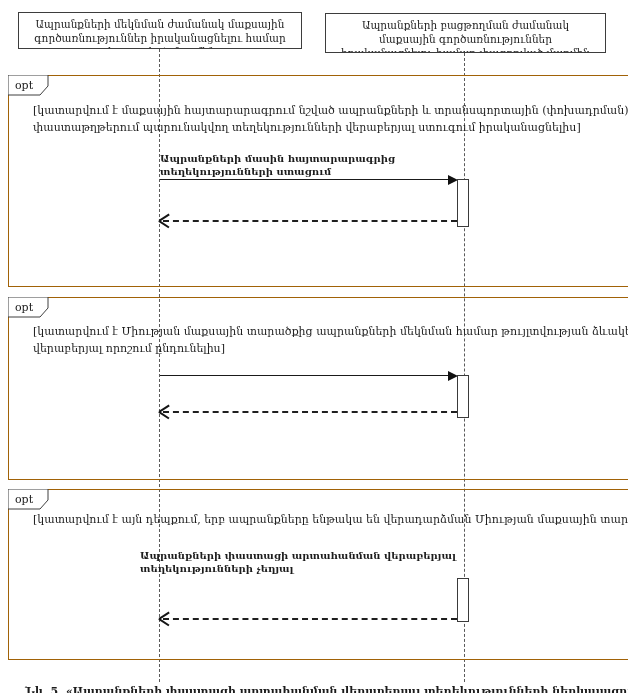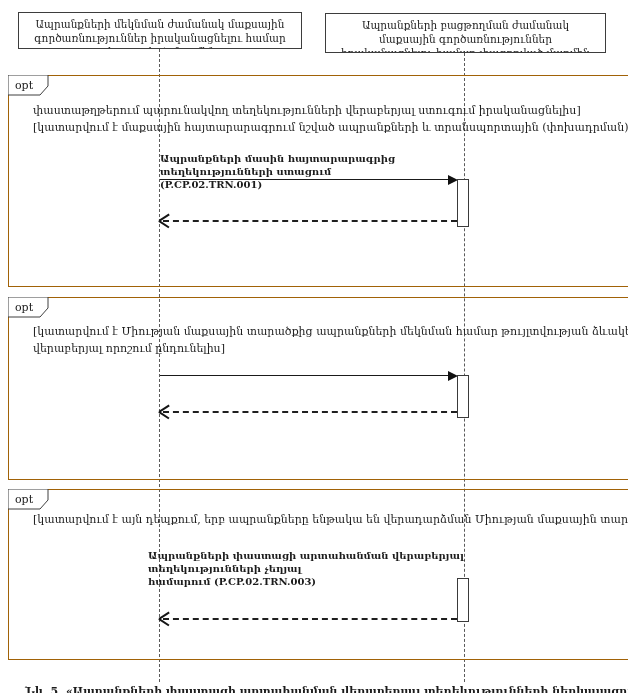--- a/index.html
+++ b/index.html
@@ -38,28 +38,27 @@
 
   <div class="lifeline" style="left:159px;top:49px;height:633px;"></div>
   <div class="lifeline" style="left:464px;top:53px;height:629px;"></div>
 
   <div class="frag" style="top:75px;height:212px;">
     <svg class="opt-tab" width="42" height="21">
       <polygon points="0,0 40,0 40,11 32,20 0,20" fill="#ffffff" stroke="#3f3f3f" stroke-width="1"></polygon>
       <text class="opt-text" x="7" y="14">opt</text>
     </svg>
     <div class="guard" style="top:26px;">
+      <div>[կատարվում է մաքսային հայտարարագրում նշված ապրանքների և տրանսպորտային (փոխադրման)</div>
       <div>փաստաթղթերում պարունակվող տեղեկությունների վերաբերյալ ստուգում իրականացնելիս]</div>
-      <div>[կատարվում է մաքսային հայտարարագրում նշված ապրանքների և տրանսպորտային (փոխադրման)</div>
     </div>
   </div>
 
   <div class="msg" style="left:160px;top:152px;width:300px;">
     <div>Ապրանքների մասին հայտարարագրից տեղեկությունների ստացում</div>
-    <div>(P.CP.02.TRN.001)</div>
   </div>
   <div class="sline" style="left:160px;top:179px;width:288px;"></div>
   <div class="fa" style="left:448px;top:175px;"></div>
   <div class="act" style="left:457px;top:179px;height:48px;"></div>
   <div class="dline" style="left:163px;top:220px;width:294px;"></div>
   <div class="oa" style="left:159px;top:214px;"></div>
 
   <div class="frag" style="top:297px;height:183px;">
     <svg class="opt-tab" width="42" height="21">
       <polygon points="0,0 40,0 40,11 32,20 0,20" fill="#ffffff" stroke="#3f3f3f" stroke-width="1"></polygon>
@@ -82,23 +81,22 @@
   <div class="frag" style="top:489px;height:171px;">
     <svg class="opt-tab" width="42" height="21">
       <polygon points="0,0 40,0 40,11 32,20 0,20" fill="#ffffff" stroke="#3f3f3f" stroke-width="1"></polygon>
       <text class="opt-text" x="7" y="14">opt</text>
     </svg>
     <div class="guard" style="top:21px;">
       <div>[կատարվում է այն դեպքում, երբ ապրանքները ենթակա են վերադարձման Միության մաքսային տարածք]</div>
     </div>
   </div>
 
-  <div class="msg" style="left:148px;top:549px;width:345px;">
+  <div class="msg" style="left:140px;top:549px;width:345px;">
     <div>Ապրանքների փաստացի արտահանման վերաբերյալ տեղեկությունների չեղյալ</div>
-    <div>համարում (P.CP.02.TRN.003)</div>
   </div>
   <div class="act" style="left:457px;top:578px;height:44px;"></div>
   <div class="dline" style="left:163px;top:618px;width:294px;"></div>
   <div class="oa" style="left:159px;top:612px;"></div>
 
   <div class="caption" style="left:25px;top:685px;width:590px;">Նկ. 5. «Ապրանքների փաստացի արտահանման վերաբերյալ տեղեկությունների ներկայացում» ընդհանուր գործընթացի գործառնությունների կատարման հաջորդականության դիագրամ</div>
 
 </div>
 
 </body></html>

